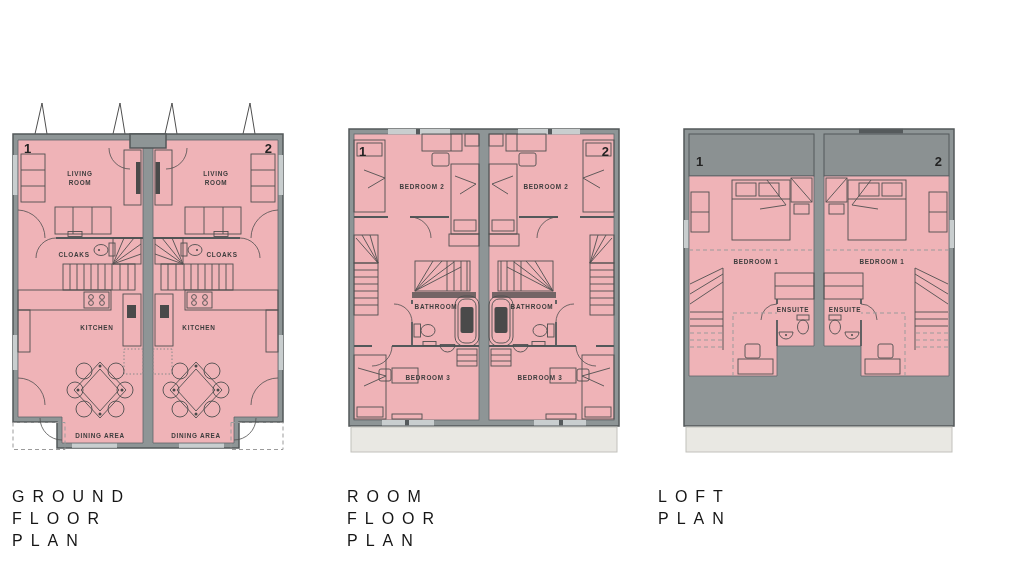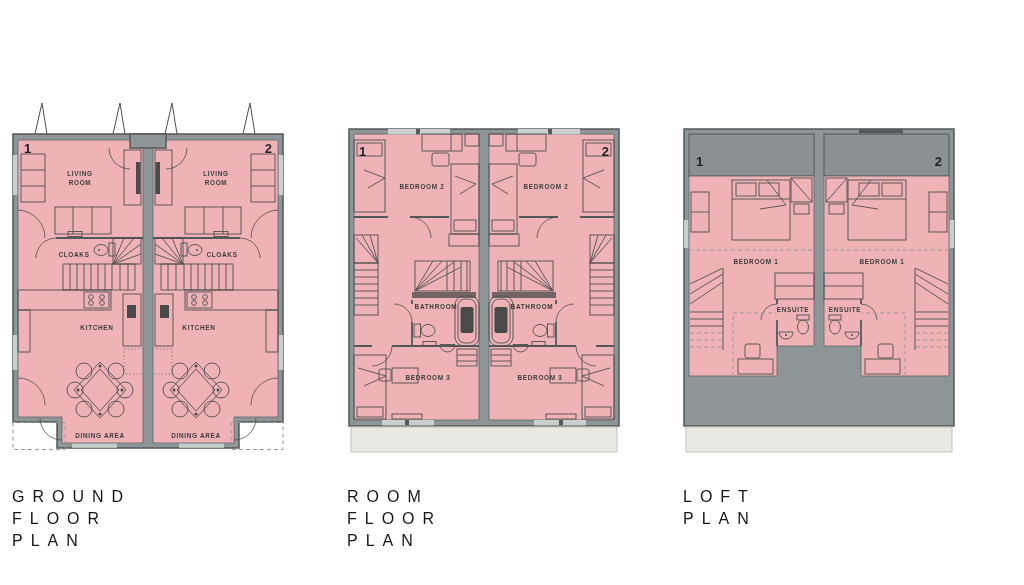--- a/index.html
+++ b/index.html
@@ -306,18 +306,18 @@
   <div class="plan-title" style="left:12px;top:486px">
     <div>GROUND</div>
     <div>FLOOR</div>
     <div>PLAN</div>
   </div>
   <div class="plan-title" style="left:347px;top:486px">
     <div>ROOM</div>
     <div>FLOOR</div>
     <div>PLAN</div>
   </div>
-  <div class="plan-title" style="left:683px;top:486px">
+  <div class="plan-title" style="left:658px;top:486px">
     <div>LOFT</div>
     <div>PLAN</div>
   </div>
 
 </div>
 
 </body></html>

